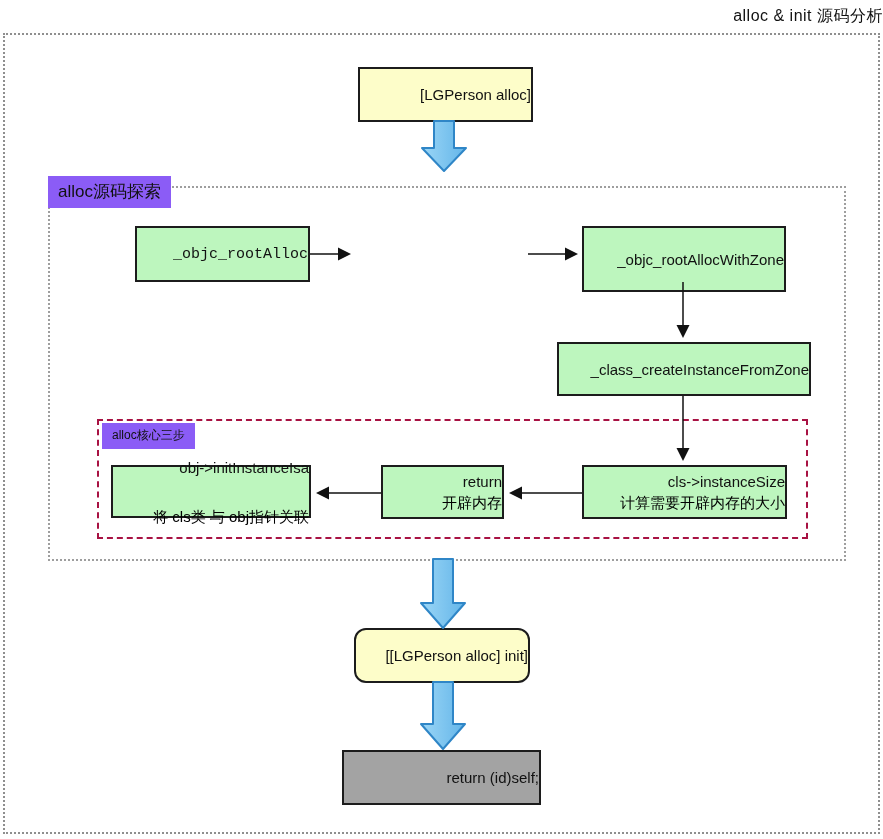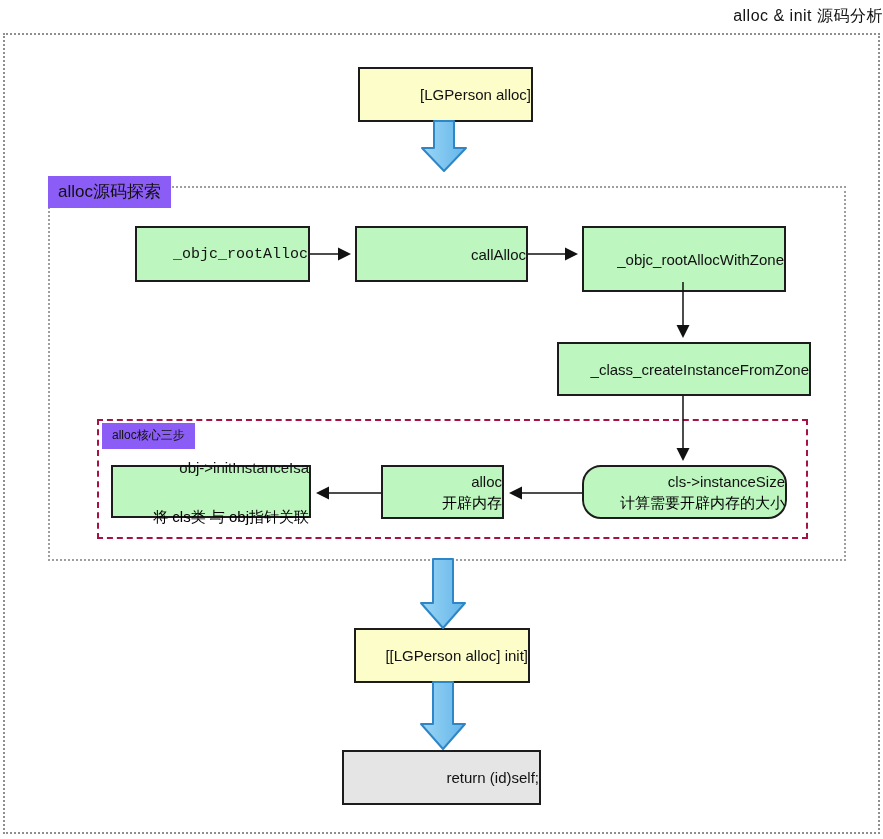--- a/index.html
+++ b/index.html
@@ -54,34 +54,34 @@
     align-items: flex-end;
     justify-content: center;
     text-align: center;
     font-size: 15px;
     line-height: 21px;
     border: 2px solid #1c1c1c;
     z-index: 2;
   }
   .node-green  { background: #bdf6be; }
   .node-yellow { background: #fdfdc9; }
-  .node-white  { background: #e5e5e5; }
+  .node-white  { background: #a3a3a3; }
   .node .sub { color: #000000; }
 
   
   .n-rootalloc      { left: 135px; top: 226px; width: 175px; height: 56px; font-family: Liberation Mono, monospace; }
   .n-callalloc      { left: 355px; top: 226px; width: 173px; height: 56px; }
   .n-withzone       { left: 582px; top: 226px; width: 204px; height: 66px; }
   .n-createinstance { left: 557px; top: 342px; width: 254px; height: 54px; }
-  .n-instancesize   { left: 582px; top: 465px; width: 205px; height: 54px; border-radius: 19px; }
+  .n-instancesize   { left: 582px; top: 465px; width: 205px; height: 54px; }
   .n-calloc         { left: 381px; top: 465px; width: 123px; height: 54px; }
   .n-initisa        { left: 111px; top: 465px; width: 200px; height: 53px; gap: 28px; }
 
   .n-start  { left: 358px; top: 67px;  width: 175px; height: 55px; }
-  .n-init   { left: 354px; top: 628px; width: 176px; height: 55px; }
+  .n-init   { left: 354px; top: 628px; width: 176px; height: 55px; border-radius: 12px; }
   .n-return { left: 342px; top: 750px; width: 199px; height: 55px; }
 
   .connector-layer {
     left: 0; top: 0;
     width: 883px; height: 839px;
     z-index: 6;
     pointer-events: none;
   }
 </style>
 </head>
@@ -96,39 +96,36 @@
   <div class="abs node node-yellow n-start">
     <span>[LGPerson alloc]</span>
   </div>
 
   <div class="abs section-alloc"></div>
   <div class="abs section-label label-alloc">alloc源码探索</div>
 
   <div class="abs node node-green n-rootalloc">
     <span>_objc_rootAlloc</span>
   </div>
-  <div class="abs node node-green n-callalloc">
-    <span>callAlloc</span>
-  </div>
   <div class="abs node node-green n-withzone">
     <span>_objc_rootAllocWithZone</span>
   </div>
   <div class="abs node node-green n-createinstance">
     <span>_class_createInstanceFromZone</span>
   </div>
 
   <div class="abs section-core"></div>
   <div class="abs section-label label-core">alloc核心三步</div>
 
   <div class="abs node node-green n-instancesize">
     <span>cls-&gt;instanceSize</span>
     <span class="sub">计算需要开辟内存的大小</span>
   </div>
   <div class="abs node node-green n-calloc">
-    <span>alloc</span>
+    <span>return</span>
     <span class="sub">开辟内存</span>
   </div>
   <div class="abs node node-green n-initisa">
     <span>obj-&gt;initInstanceIsa</span>
     <span class="sub">将 cls类 与 obj指针关联</span>
   </div>
 
   <div class="abs node node-yellow n-init">
     <span>[[LGPerson alloc] init]</span>
   </div>

